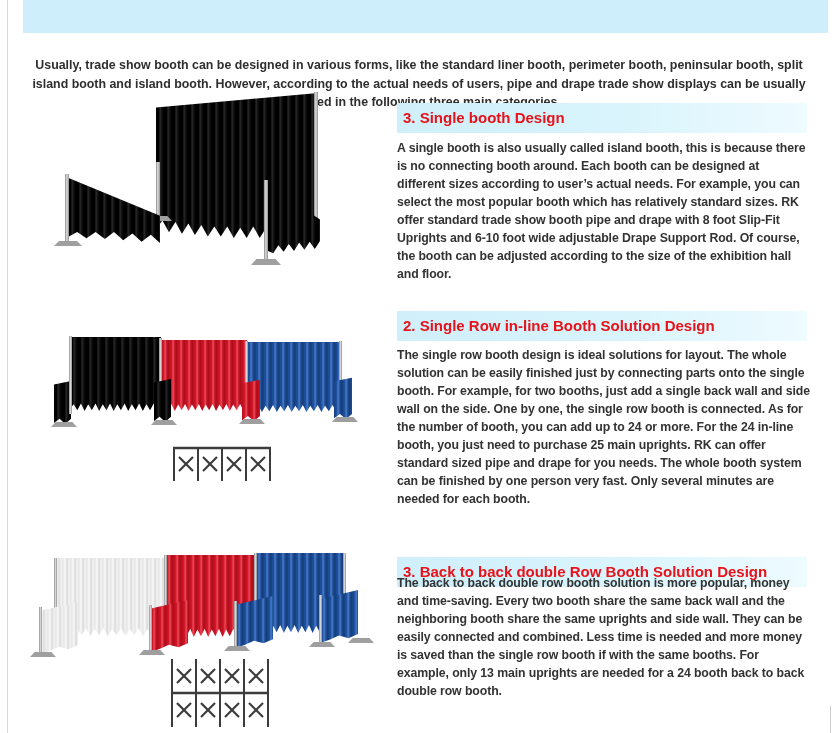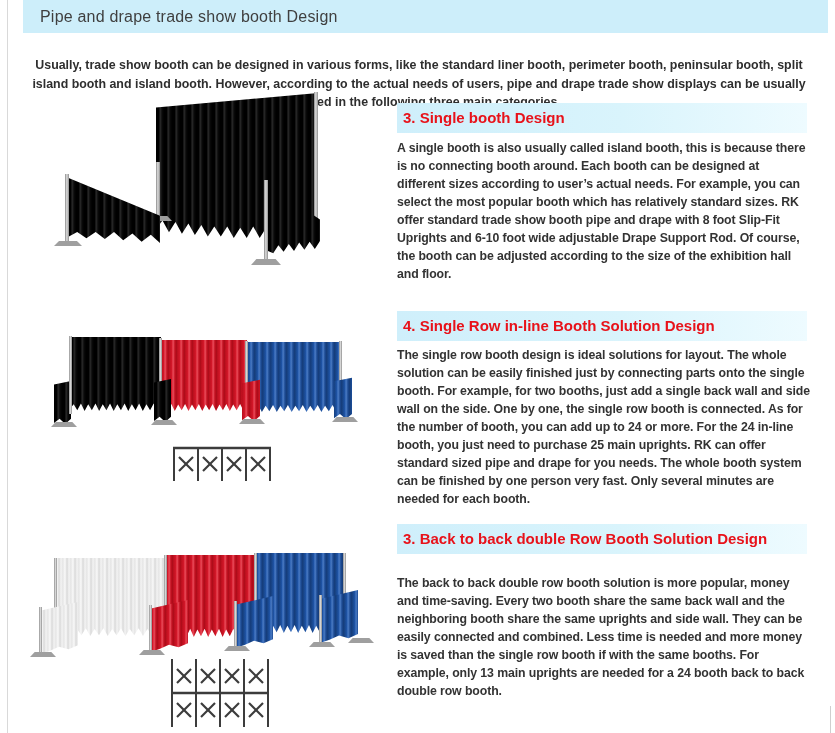--- a/index.html
+++ b/index.html
@@ -46,21 +46,20 @@
 </style>
 </head>
 <body>
 
 <div id="page">
 
   <div class="abs" id="left-rule"></div>
   <div class="abs" id="br-rule"></div>
 
   <div class="abs" id="header-band"></div>
-  <div class="abs" id="page-title">Pipe and drape trade show booth Design</div>
 
   <p class="abs" id="intro">Usually, trade show booth can be designed in various forms, like the standard liner booth, perimeter booth, peninsular booth, split island booth and island booth. However, according to the actual needs of users, pipe and drape trade show displays can be usually designed in the following three main categories.</p>
 
   <div class="abs" style="left:28px;top:90px;width:362px;height:200px;">
     <div class="wall drape-black backwall1" style="left:128px;top:3px;width:162px;height:145px;"></div>
     <div class="pole" style="left:286px;top:2px;height:140px;"></div>
     <div class="pole" style="left:128px;top:72px;height:57px;"></div>
     <div class="base" style="left:118px;top:126px;width:26px;"></div>
     <div class="wall drape-black leftwall1" style="left:40px;top:85px;width:92px;height:68px;"></div>
     <div class="pole" style="left:37px;top:84px;height:70px;"></div>
@@ -147,19 +146,19 @@
         <line x1="54" y1="45" x2="68" y2="59" stroke="#3c3c3c" stroke-width="2.2"></line>
         <line x1="54" y1="59" x2="68" y2="45" stroke="#3c3c3c" stroke-width="2.2"></line>
         <line x1="78" y1="45" x2="92" y2="59" stroke="#3c3c3c" stroke-width="2.2"></line>
         <line x1="78" y1="59" x2="92" y2="45" stroke="#3c3c3c" stroke-width="2.2"></line>
       </svg>
   </div>
 
   <div class="abs sec-head" style="top:103px;">3. Single booth Design</div>
   <p class="abs sec-body" style="top:133px;margin:0;padding-top:6px;">A single booth is also usually called island booth, this is because there is no connecting booth around. Each booth can be designed at different sizes according to user’s actual needs. For example, you can select the most popular booth which has relatively standard sizes. RK offer standard trade show booth pipe and drape with 8 foot Slip-Fit Uprights and 6-10 foot wide adjustable Drape Support Rod. Of course, the booth can be adjusted according to the size of the exhibition hall and floor.</p>
 
-  <div class="abs sec-head" style="top:311px;">4. Single Row in-line Booth Solution Design</div>
+  <div class="abs sec-head" style="top:311px;">2. Single Row in-line Booth Solution Design</div>
   <p class="abs sec-body" style="top:340px;margin:0;padding-top:6px;">The single row booth design is ideal solutions for layout. The whole solution can be easily finished just by connecting parts onto the single booth. For example, for two booths, just add a single back wall and side wall on the side. One by one, the single row booth is connected. As for the number of booth, you can add up to 24 or more. For the 24 in-line booth, you just need to purchase 25 main uprights. RK can offer standard sized pipe and drape for you needs. The whole booth system can be finished by one person very fast. Only several minutes are needed for each booth.</p>
 
-  <div class="abs sec-head" style="top:524px;">3. Back to back double Row Booth Solution Design</div>
+  <div class="abs sec-head" style="top:557px;">3. Back to back double Row Booth Solution Design</div>
   <p class="abs sec-body" style="top:568px;margin:0;padding-top:6px;">The back to back double row booth solution is more popular, money and time-saving. Every two booth share the same back wall and the neighboring booth share the same uprights and side wall. They can be easily connected and combined. Less time is needed and more money is saved than the single row booth if with the same booths. For example, only 13 main uprights are needed for a 24 booth back to back double row booth.</p>
 
 </div>
 
 </body></html>

